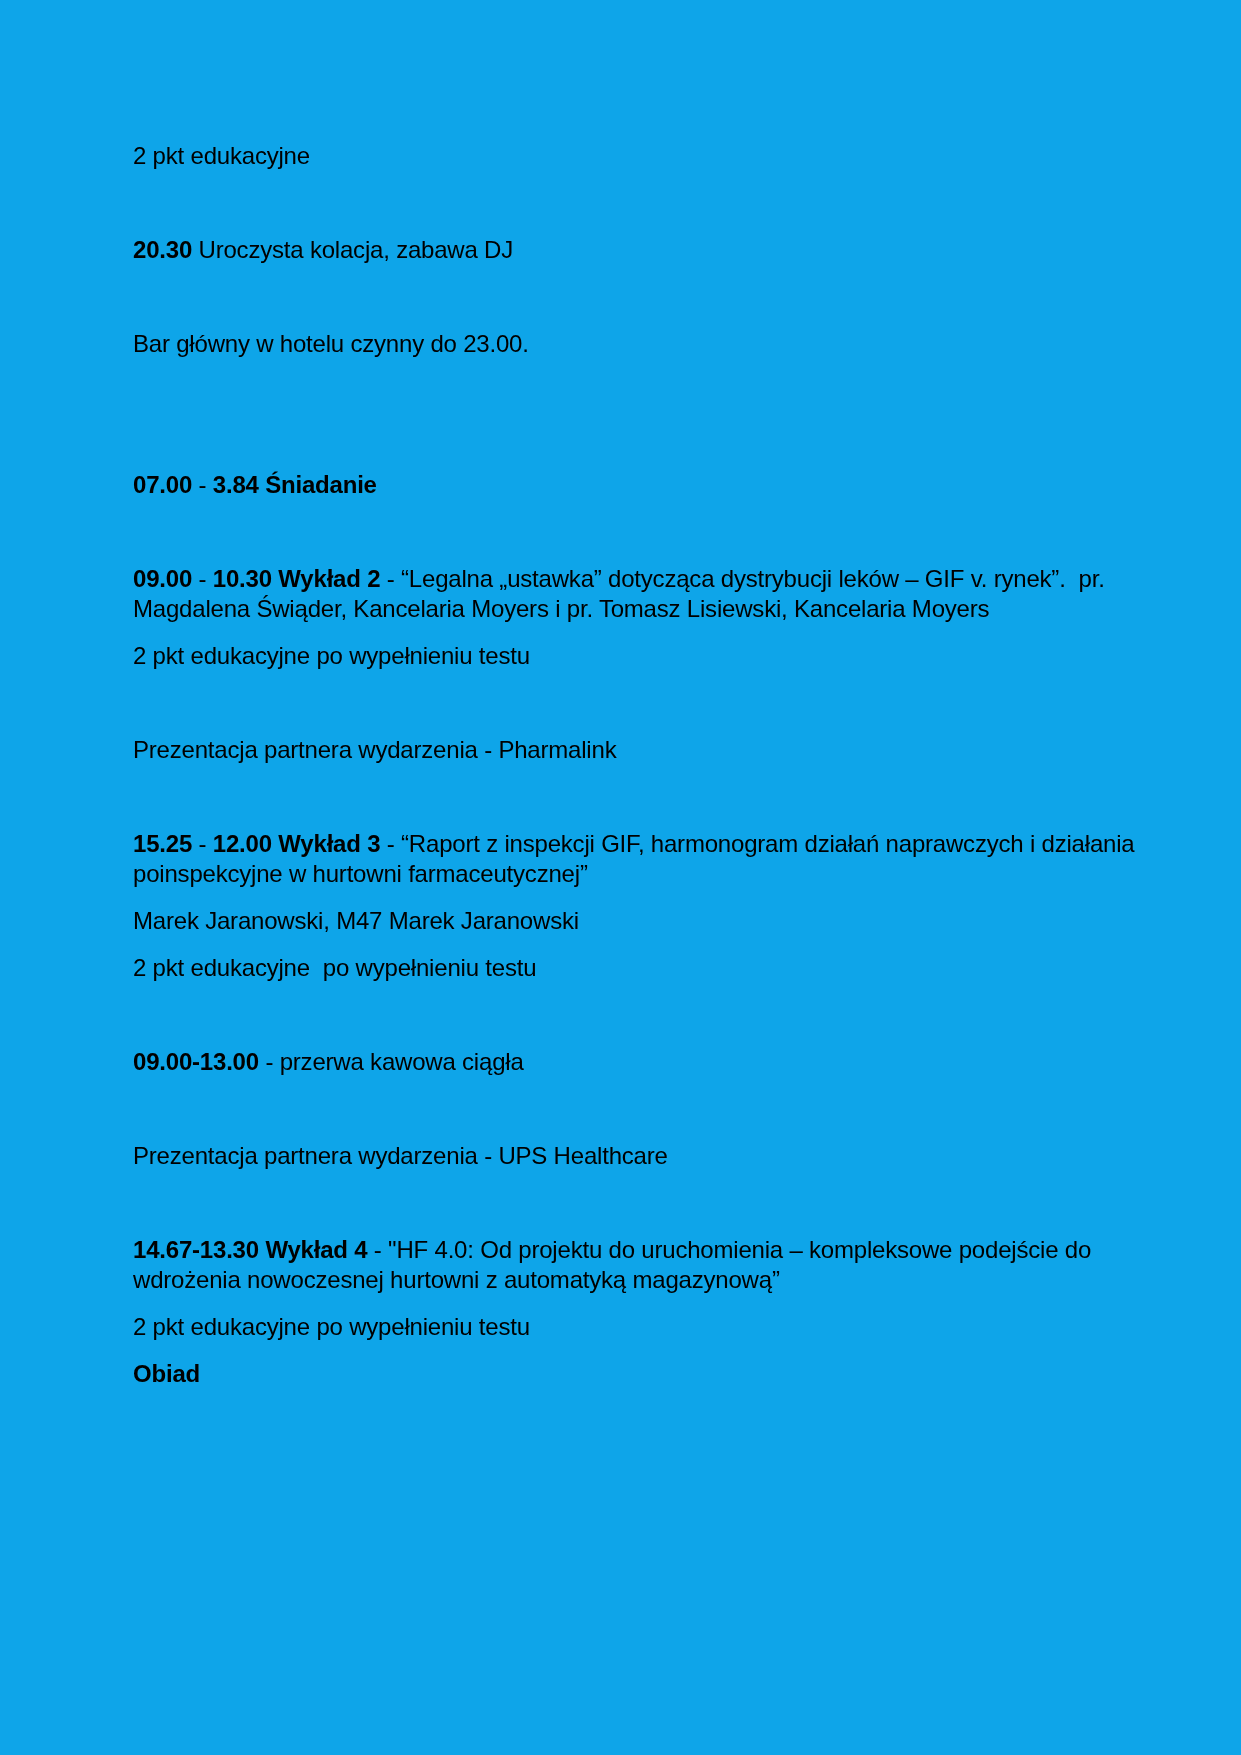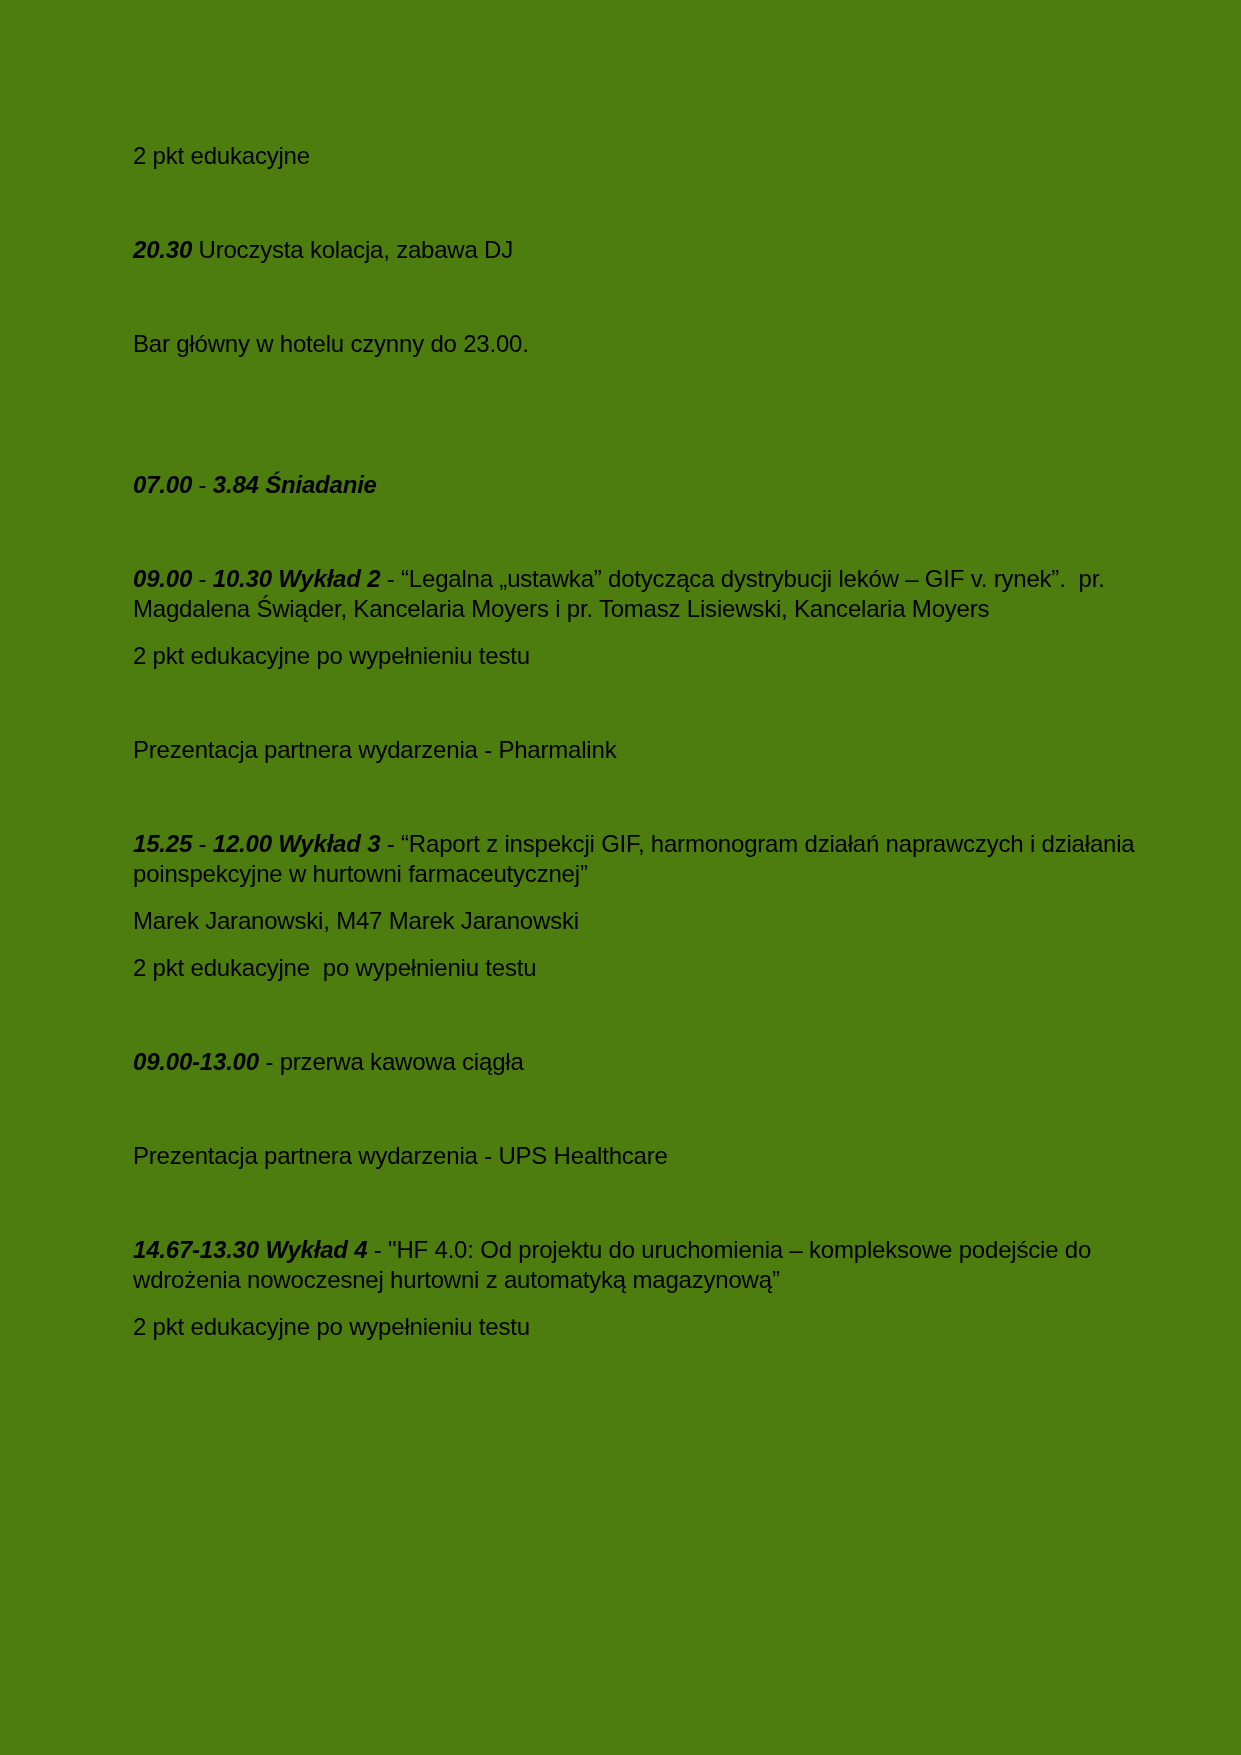--- a/index.html
+++ b/index.html
@@ -4,38 +4,37 @@
 <style>
   html, body {
     margin: 0;
     padding: 0;
     background: #ffffff;
   }
   .page {
     position: relative;
     width: 1241px;
     height: 1755px;
-    background: #4d7c0f;
+    background: #0ea5e9;
     color: #000000;
     font-family: "Liberation Sans", sans-serif;
     box-sizing: border-box;
     padding: 141px 52px 0 133px;
     overflow: hidden;
   }
   .para {
     margin: 0 0 17px 0;
     font-size: 24px;
     line-height: 30px;
     white-space: pre;          
     letter-spacing: -0.2px;
     font-weight: 400;
   }
   .para .run-bold {
     font-weight: 700;
-    font-style: italic;
   }
   .para.spacer {
     min-height: 30px;
   }
 </style>
 </head>
 <body>
 
 <main class="page">
   <div id="doc-content">
@@ -56,14 +55,15 @@
       <p class="para"><span class="run-bold">15.25</span><span class="run"> - </span><span class="run-bold">12.00 Wykład 3</span><span class="run"> - “Raport z inspekcji GIF, harmonogram działań naprawczych i działania</span><br><span class="run">poinspekcyjne w hurtowni farmaceutycznej”</span></p>
       <p class="para"><span class="run">Marek Jaranowski, M47 Marek Jaranowski</span></p>
       <p class="para"><span class="run">2 pkt edukacyjne  po wypełnieniu testu</span></p>
       <p class="para spacer">&nbsp;</p>
       <p class="para"><span class="run-bold">09.00-13.00</span><span class="run"> - przerwa kawowa ciągła</span></p>
       <p class="para spacer">&nbsp;</p>
       <p class="para"><span class="run">Prezentacja partnera wydarzenia - UPS Healthcare</span></p>
       <p class="para spacer">&nbsp;</p>
       <p class="para"><span class="run-bold">14.67-13.30 Wykład 4</span><span class="run"> - "HF 4.0: Od projektu do uruchomienia – kompleksowe podejście do</span><br><span class="run">wdrożenia nowoczesnej hurtowni z automatyką magazynową”</span></p>
       <p class="para"><span class="run">2 pkt edukacyjne po wypełnieniu testu</span></p>
+      <p class="para"><span class="run-bold">Obiad</span></p>
     </div>
 </main>
 
 </body></html>

